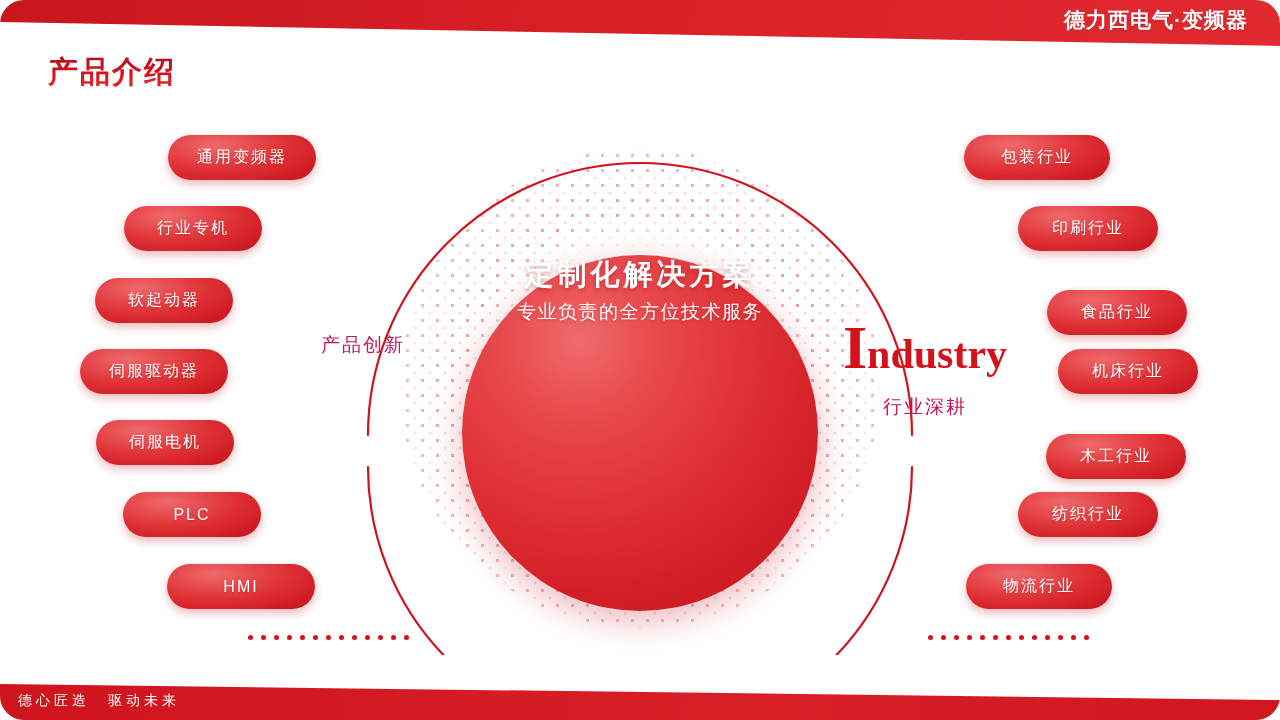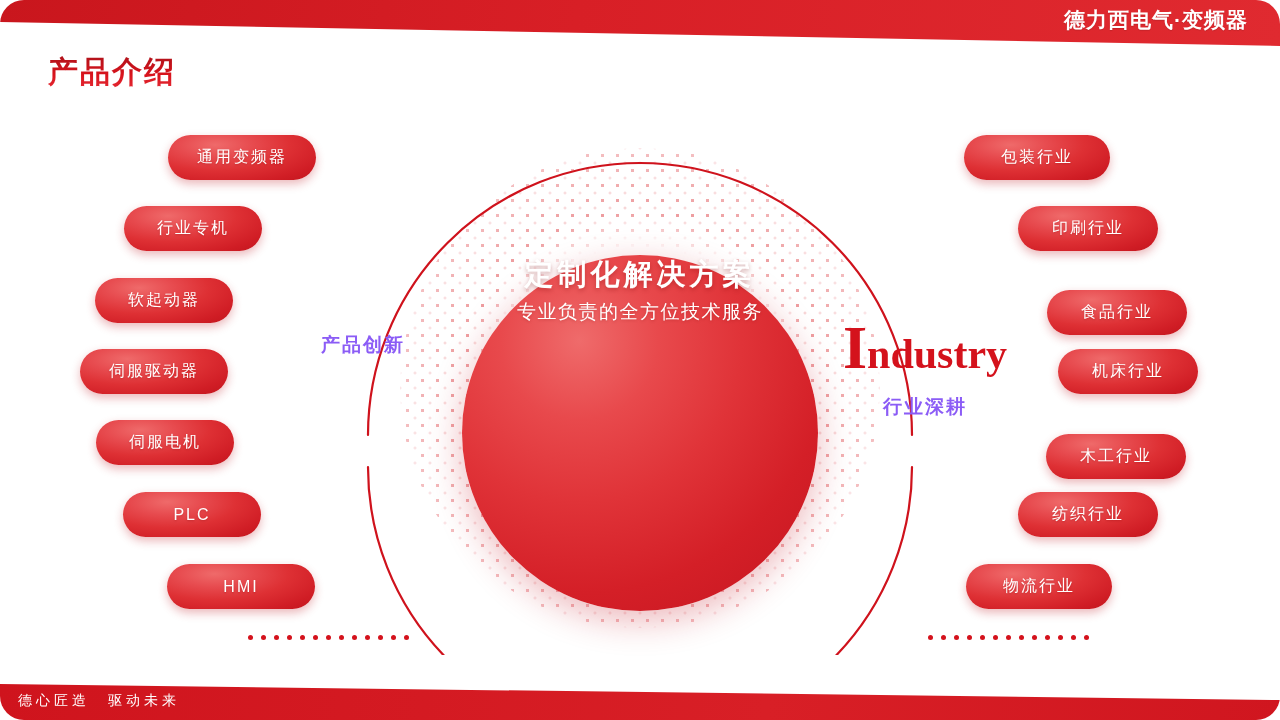--- a/index.html
+++ b/index.html
@@ -144,23 +144,23 @@
     line-height: 1;
     white-space: nowrap;
   }
   .side-en .cap {
     font-size: 62px;
     line-height: 1;
   }
   .side-cn {
     margin-top: 16px;
     font-size: 19px;
-    font-weight: bold;
+    font-weight: normal;
     letter-spacing: 2px;
-    color: #8b5cf6;
+    color: #be185d;
     white-space: nowrap;
   }
 
   
   .pill {
     position: absolute;
     height: 45px;
     border-radius: 23px;
     display: flex;
     align-items: center;

